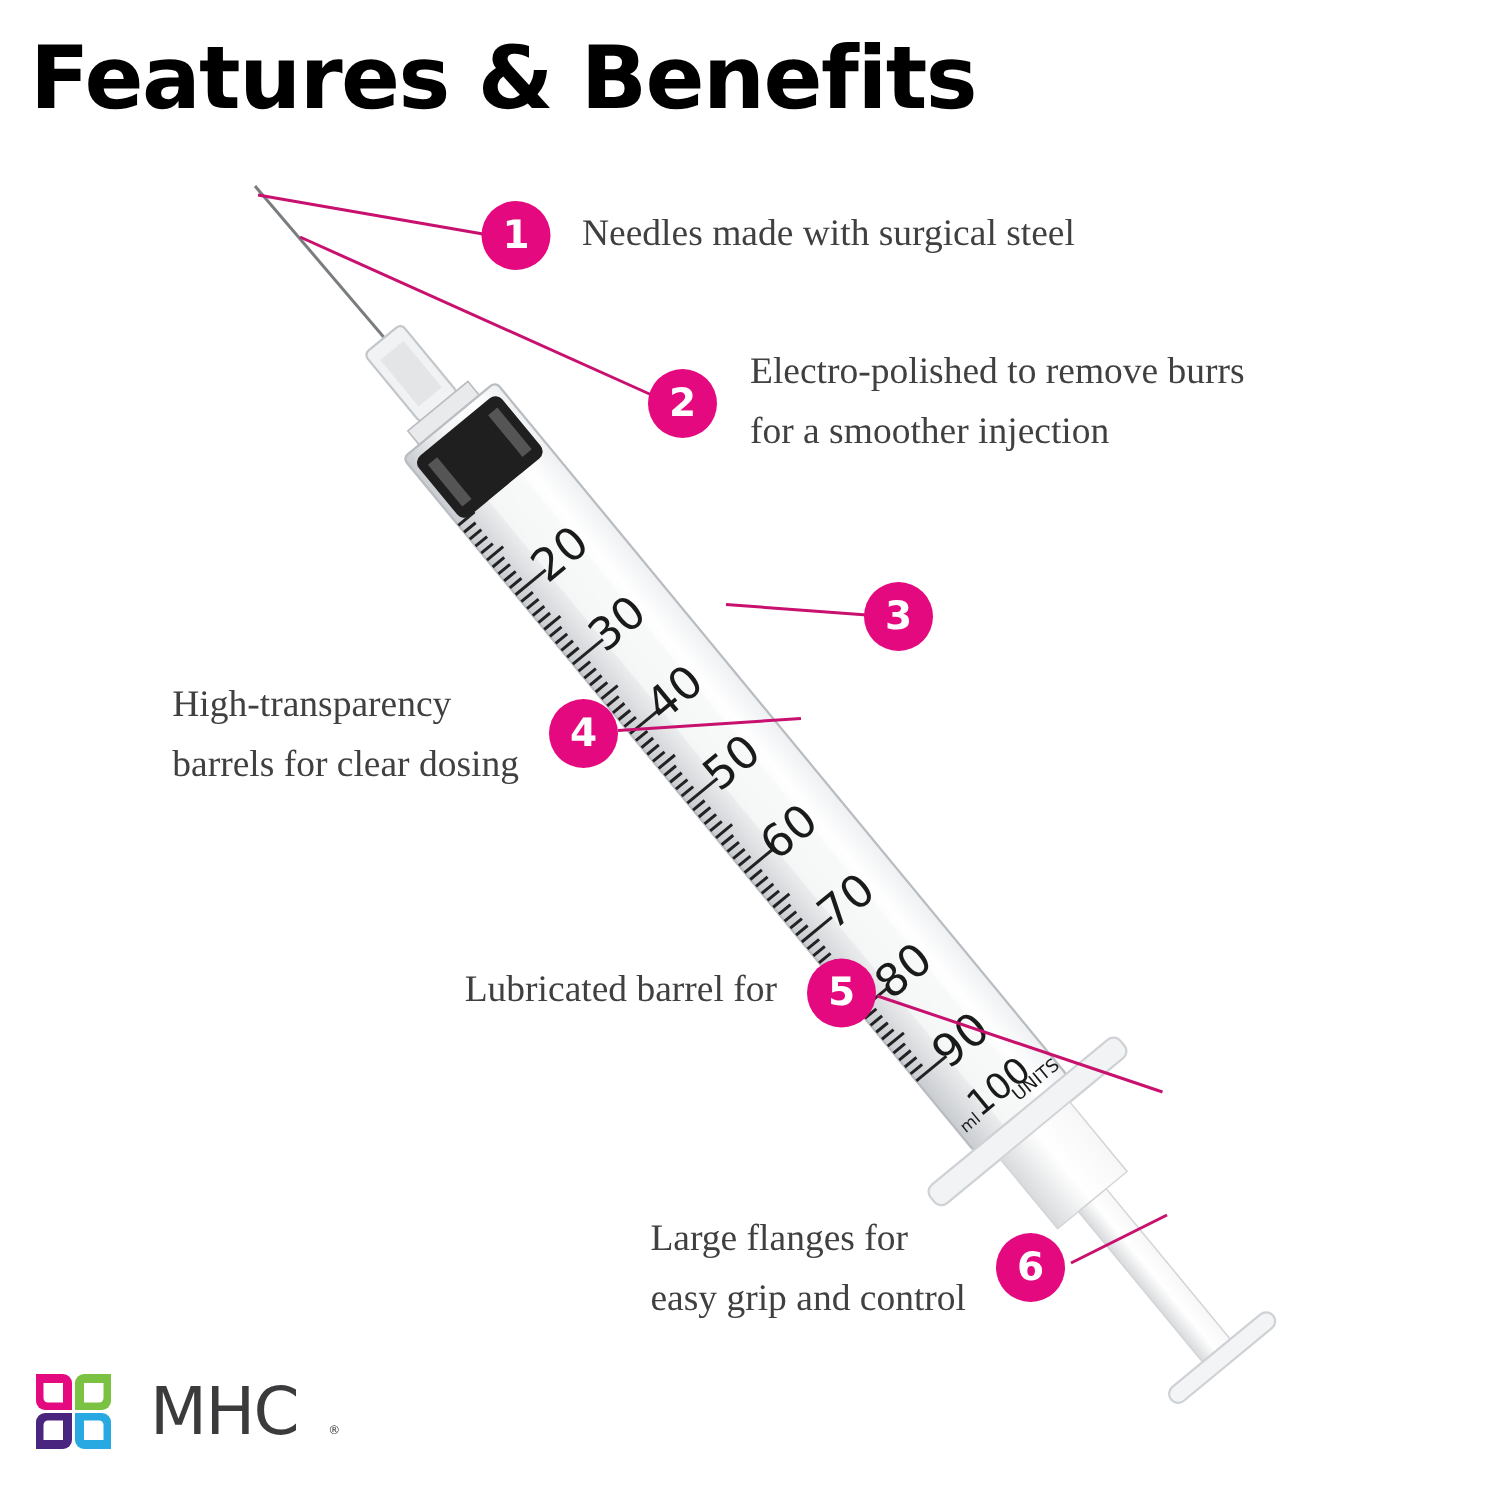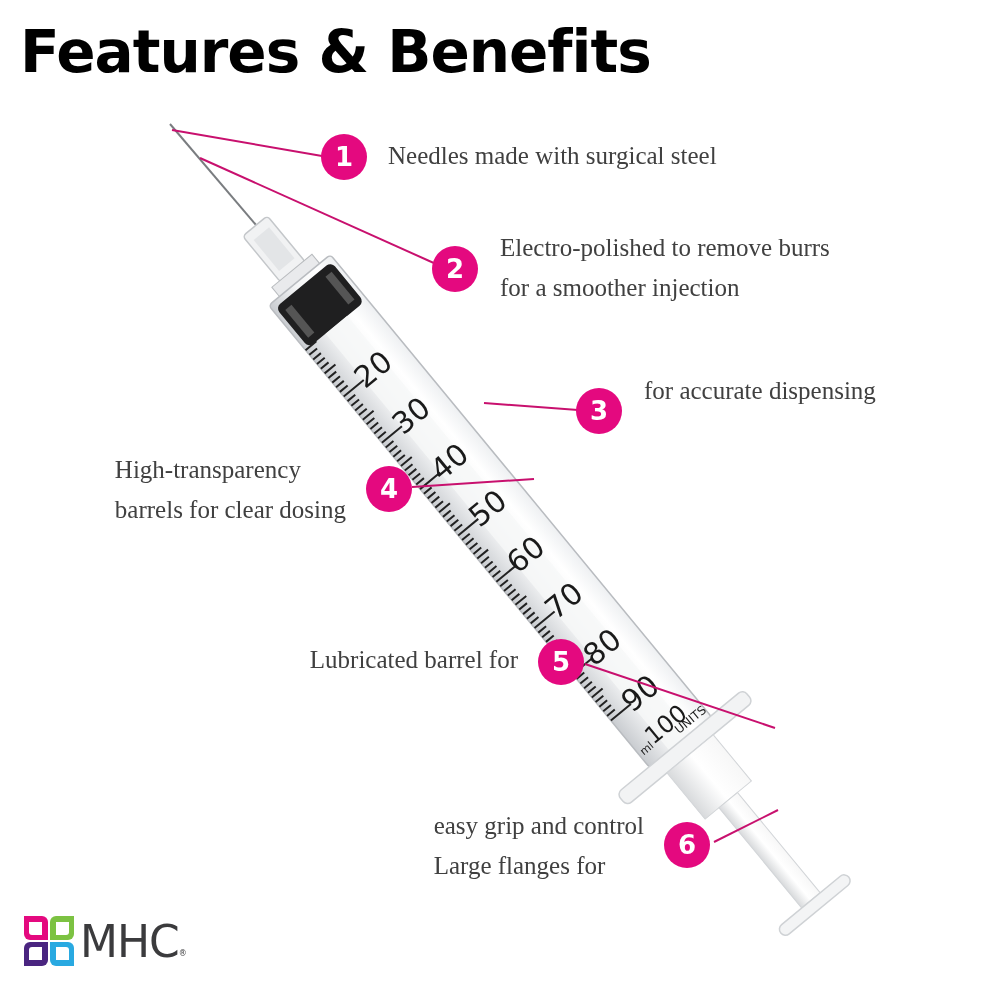--- a/index.html
+++ b/index.html
@@ -8,21 +8,21 @@
   .title { position:absolute; left:20px; top:18px; font-size:58px; font-weight:bold; color:#000000;
            letter-spacing:-1px; margin:0; font-family:"DejaVu Sans", sans-serif; }
   .art { position:absolute; left:0; top:0; width:1000px; height:1000px; }
   .badge { position:absolute; width:46px; height:46px; border-radius:50%; background:#e4097f;
            color:#fff; font-weight:bold; font-size:26px; display:flex; align-items:center; justify-content:center;
            font-family:"DejaVu Sans", sans-serif; }
   .label { position:absolute; color:#404040; font-size:25px; line-height:40px;
            font-family:Liberation Serif, serif; white-space:nowrap; }
   .label.right { text-align:left; }
   .label span { display:block; }
-  .logo { position:absolute; left:22px; top:914px; display:flex; align-items:center; }
+  .logo { position:absolute; left:22px; top:914px; display:flex; align-items:center;gap:20px; }
   .logo-text { font-size:44px; color:#3b3b3d; font-weight:normal; margin-left:4px; letter-spacing:-1px;
                font-family:"DejaVu Sans", sans-serif; }
   .logo-reg { font-size:8px; color:#3b3b3d; align-self:flex-end; margin-bottom:10px; }
 </style>
 </head>
 <body>
 
 <h1 class="title">Features &amp; Benefits</h1>
 
 <svg class="art" viewBox="0 0 1000 1000" xmlns="http://www.w3.org/2000/svg">
@@ -107,38 +107,37 @@
 </div>
 
 <div class="badge" style="left:432px; top:246px;">2</div>
 <div class="label" style="left:500px; top:228px;">
   <span>Electro-polished to remove burrs</span>
   <span>for a smoother injection</span>
 </div>
 
 <div class="badge" style="left:576px; top:388px;">3</div>
 <div class="label" style="left:644px; top:371px;">
-  <span>for accurate dispensing</span>
 </div>
 
 <div class="badge" style="left:366px; top:466px;">4</div>
 <div class="label right" style="right:654px; top:450px;">
   <span>High-transparency</span>
   <span>barrels for clear dosing</span>
 </div>
 
 <div class="badge" style="left:538px; top:639px;">5</div>
 <div class="label right" style="right:482px; top:640px;">
   <span>Lubricated barrel for</span>
 </div>
 
 <div class="badge" style="left:664px; top:822px;">6</div>
 <div class="label right" style="right:356px; top:806px;">
+  <span>Large flanges for</span>
   <span>easy grip and control</span>
-  <span>Large flanges for</span>
 </div>
 
 <div class="logo">
   <svg width="54" height="54" viewBox="0 0 54 54">
     <path d="M2 2 h18 a6 6 0 0 1 6 6 v18 h-18 a6 6 0 0 1 -6 -6 z" fill="#e4097f"></path>
     <path d="M7 8 h13 v13 h-10 a3 3 0 0 1 -3 -3 z" fill="#fff"></path>
     <path d="M52 2 h-18 a6 6 0 0 0 -6 6 v18 h18 a6 6 0 0 0 6 -6 z" fill="#7cc242"></path>
     <path d="M47 8 h-13 v13 h10 a3 3 0 0 0 3 -3 z" fill="#fff"></path>
     <path d="M2 52 h18 a6 6 0 0 0 6 -6 v-18 h-18 a6 6 0 0 0 -6 6 z" fill="#4a2580"></path>
     <path d="M7 46 h13 v-13 h-10 a3 3 0 0 0 -3 3 z" fill="#fff"></path>

